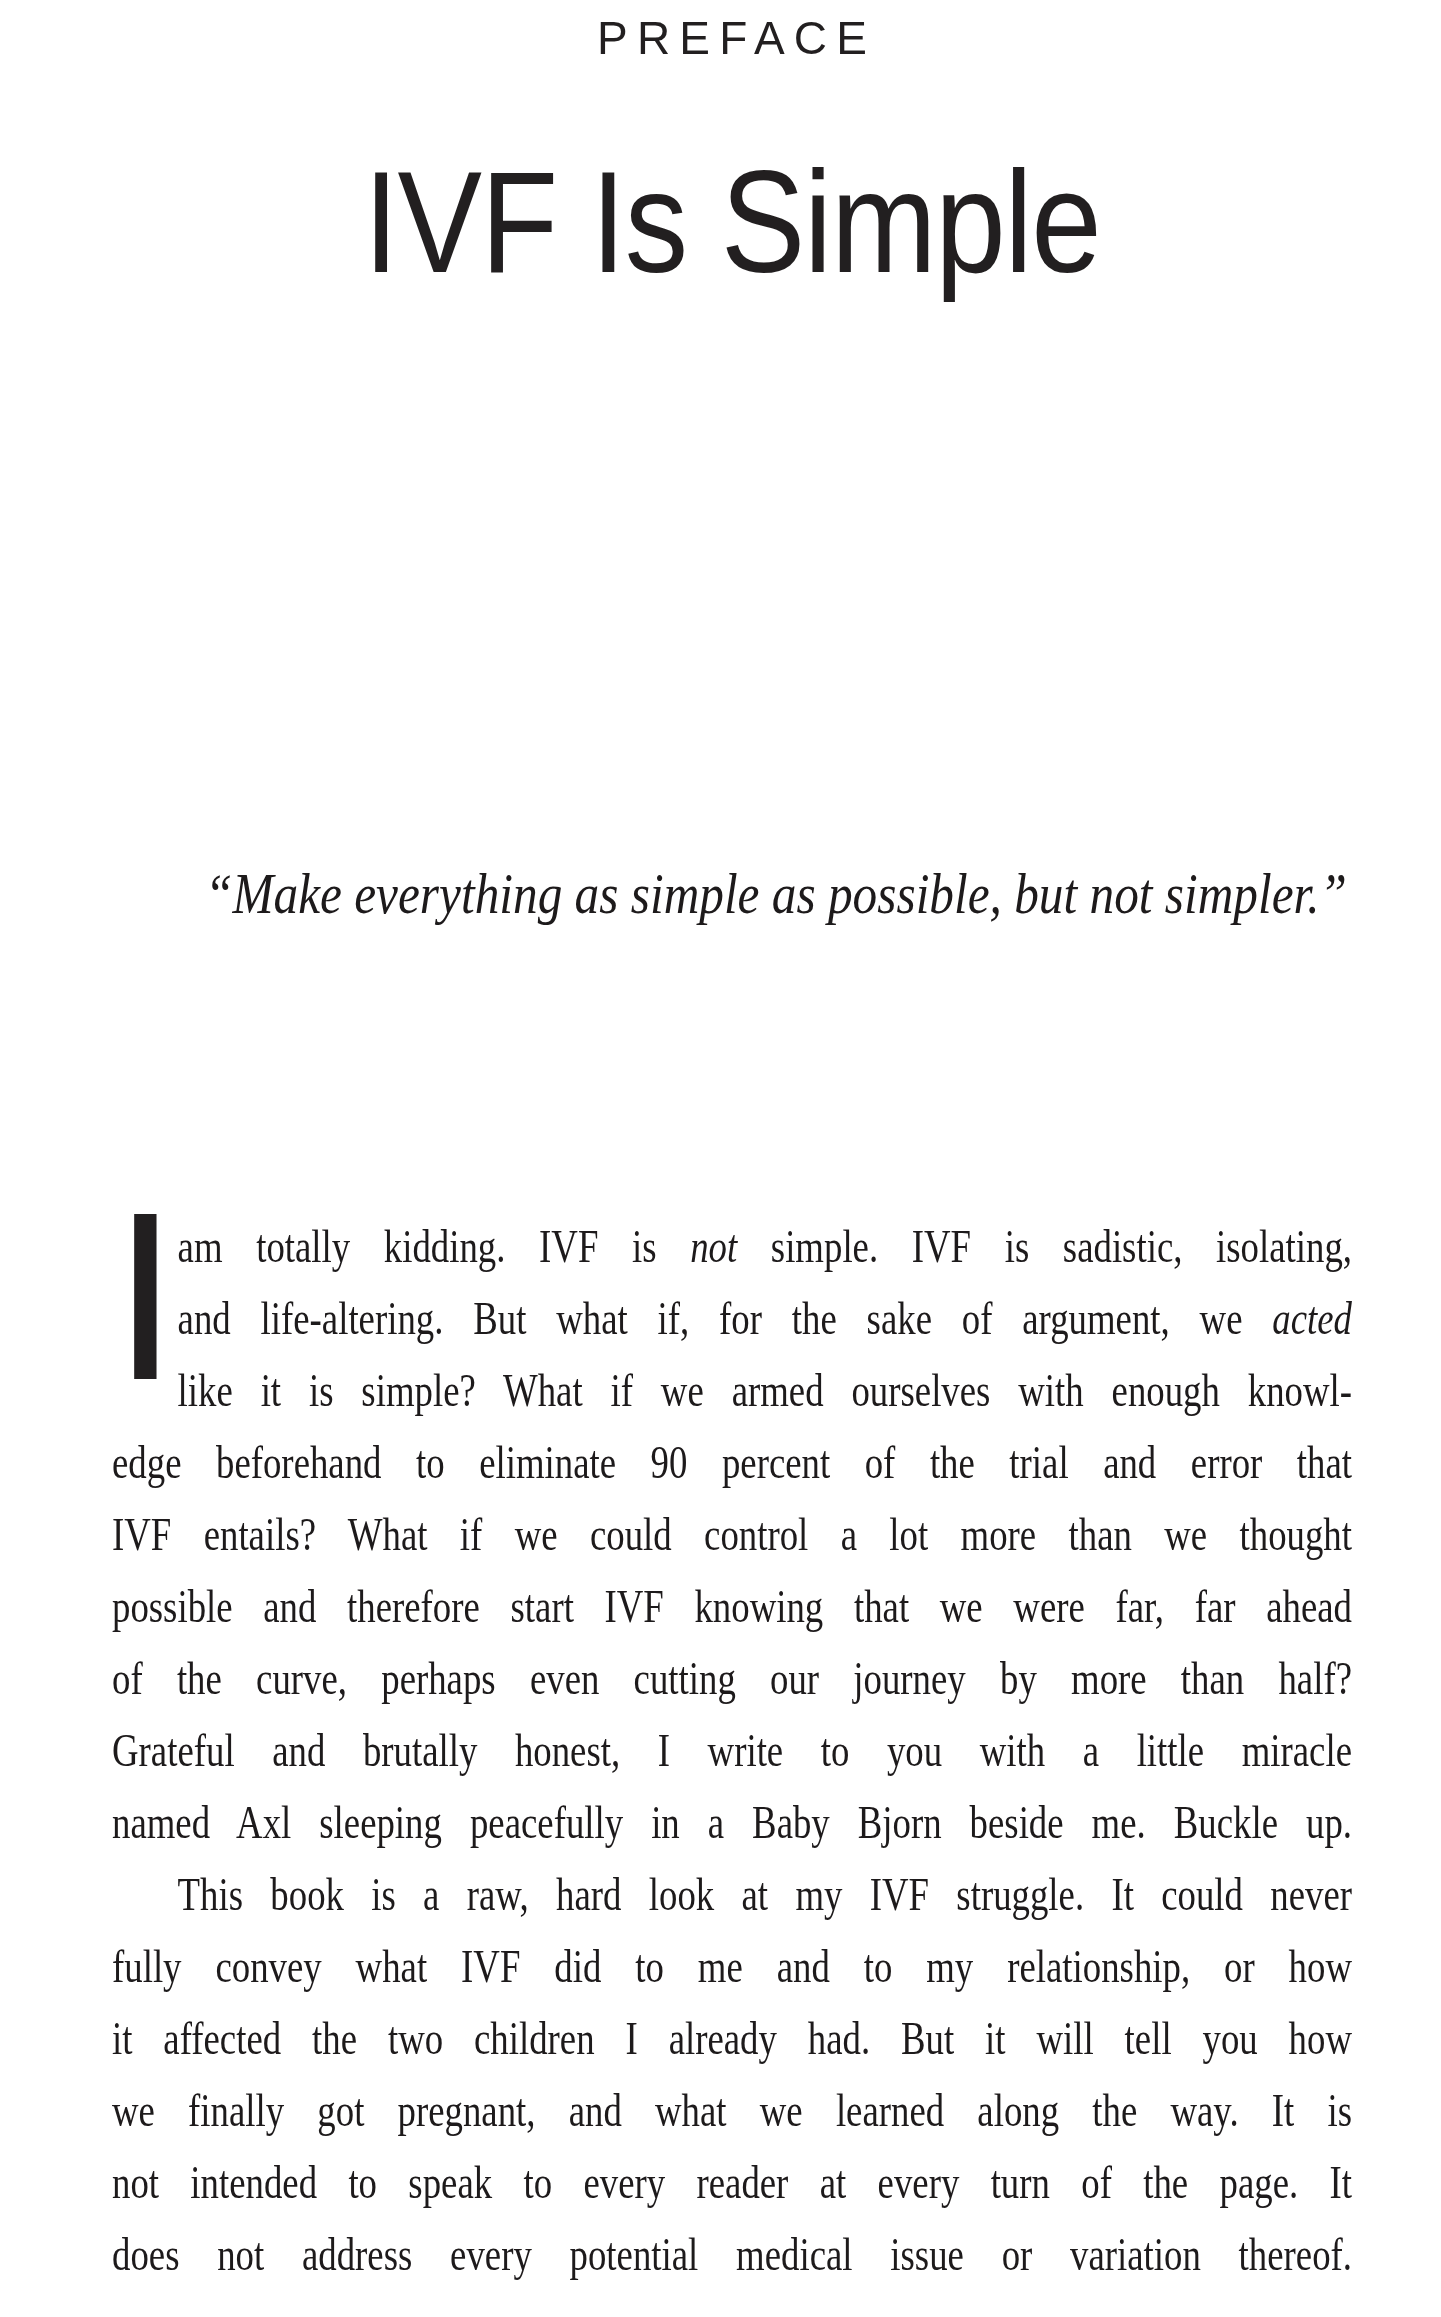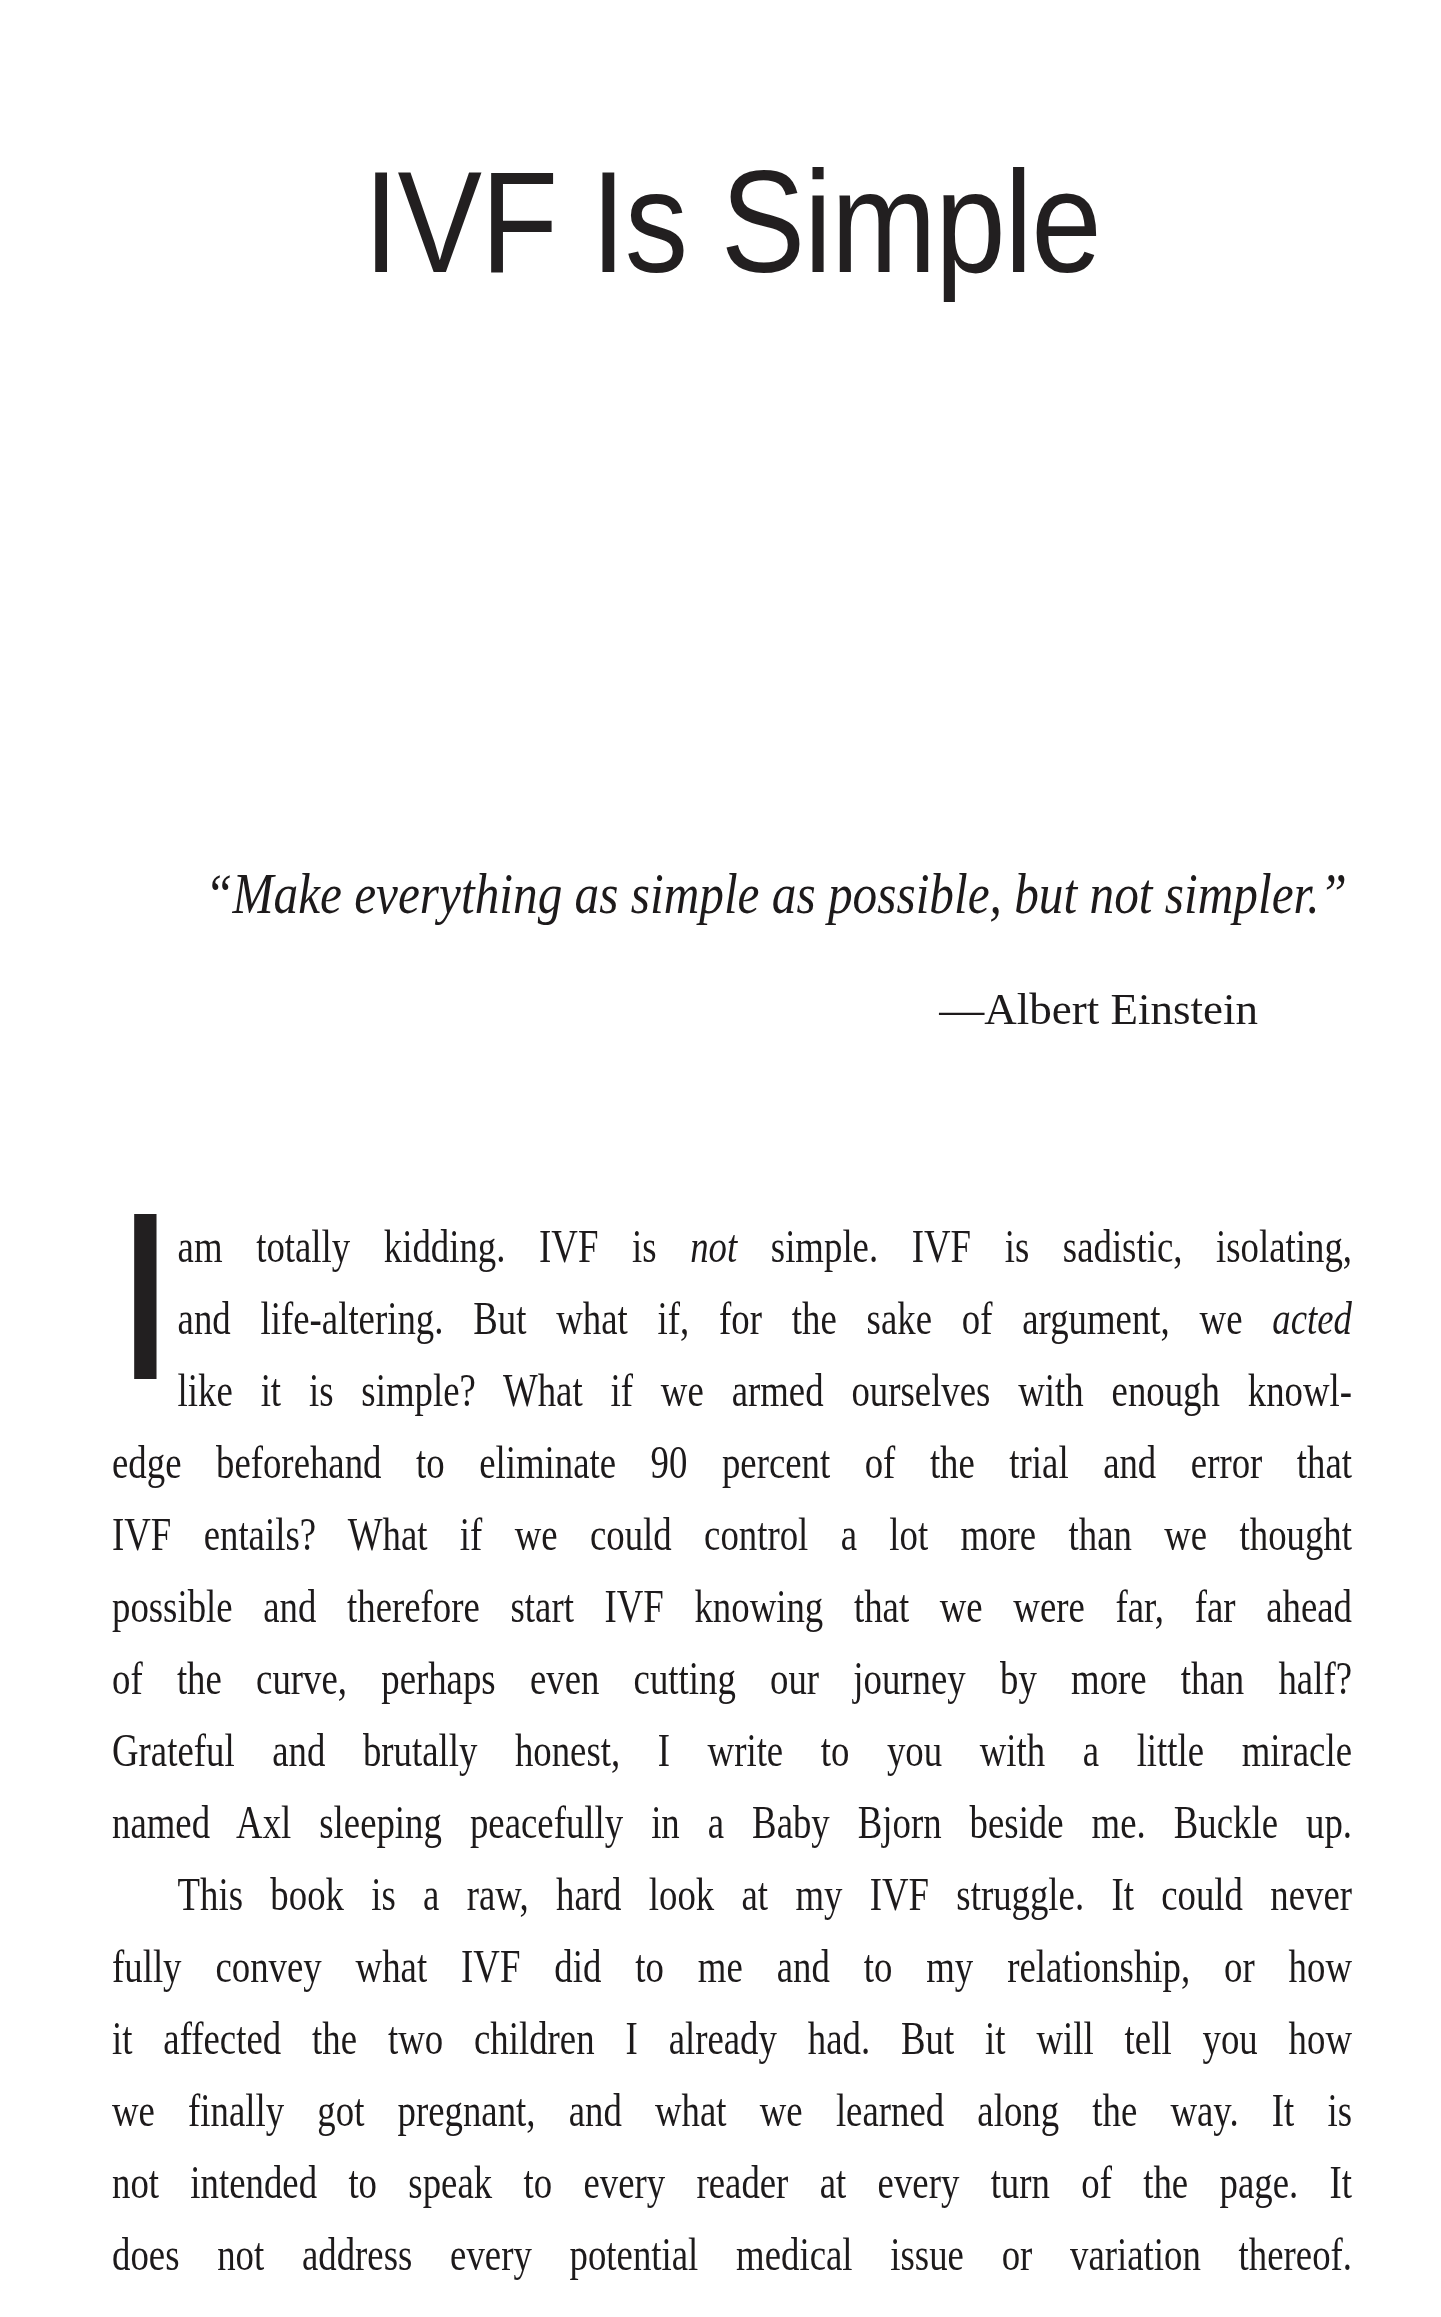--- a/index.html
+++ b/index.html
@@ -98,26 +98,26 @@
   }
   .body-text .em {
     font-style: italic;
   }
 </style>
 </head>
 <body>
 
 <div class="page">
 
+  <div class="col kicker">PREFACE</div>
 
   <div class="col title">IVF Is Simple</div>
 
   <div class="col quote">“Make everything as simple as possible, but not simpler.”</div>
 
-  <div class="col attribution">—Albert Einstein</div>
 
   <span class="dropcap">I</span>
 
   <div class="body-text">
       <div class="line indent"><span>am totally kidding. IVF is </span><span class="em">not</span><span> simple. IVF is sadistic, isolating,</span></div>
       <div class="line indent"><span>and life-altering. But what if, for the sake of argument, we </span><span class="em">acted</span></div>
       <div class="line indent"><span>like it is simple? What if we armed ourselves with enough knowl-</span></div>
       <div class="line"><span>edge beforehand to eliminate 90 percent of the trial and error that</span></div>
       <div class="line"><span>IVF entails? What if we could control a lot more than we thought</span></div>
       <div class="line"><span>possible and therefore start IVF knowing that we were far, far ahead</span></div>

